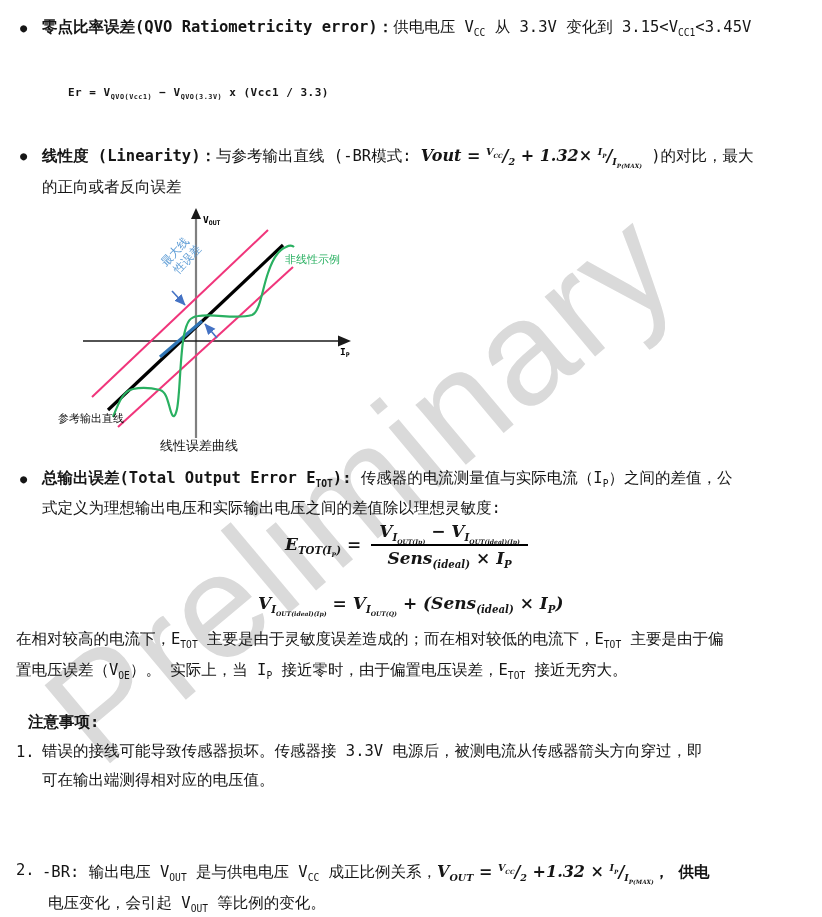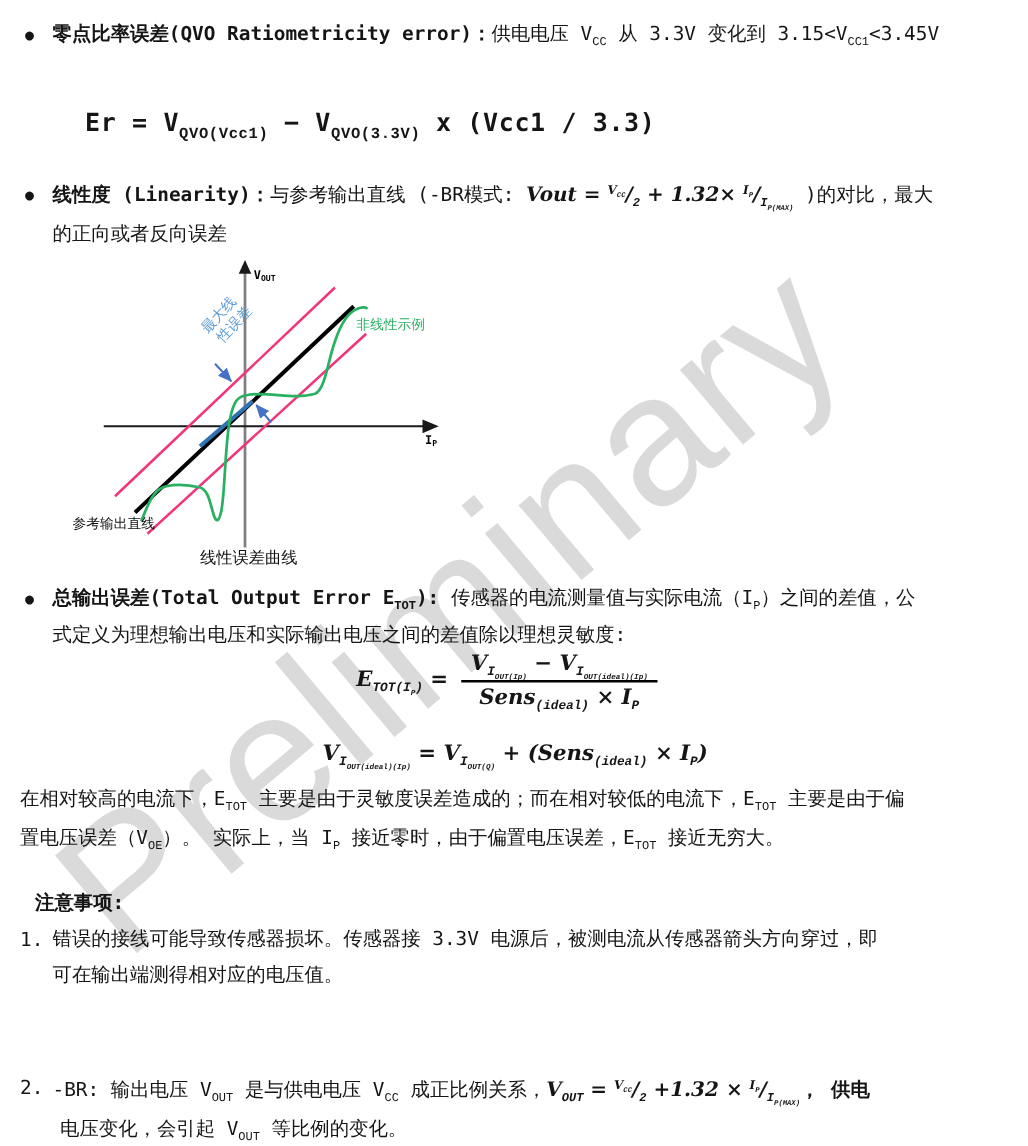--- a/index.html
+++ b/index.html
@@ -14,24 +14,24 @@
     line-height:150px; text-align:center;
     font-family:"Liberation Sans",sans-serif;
     font-size:148px; letter-spacing:2px; color:#dadada;
     transform:rotate(-40deg); z-index:0; user-select:none; white-space:nowrap;
   }
   .content{position:absolute; inset:0; z-index:1;}
   .abs{position:absolute;}
   .bullet-item{padding-left:26px; line-height:29px;}
   .dot{position:absolute; left:4px; top:1px; font-size:12px;}
   b,.bold{font-weight:bold;}
-  sub{font-size:62%; line-height:0;font-family:Liberation Mono, monospace;}
+  sub{font-size:62%; line-height:0;}
   sup{font-size:62%; line-height:0;}
   .mono-formula{
-    font-weight:bold; font-size:20px; letter-spacing:0.5px;
+    font-weight:bold; font-size:11px; letter-spacing:0.5px;
     font-family:"DejaVu Sans Mono",monospace;
   }
   .math{
     font-family:"DejaVu Serif",serif; font-style:italic; font-weight:bold;
     font-size:16px;
   }
   .math sub,.math sup{font-size:60%;}
   .etot-row{display:flex; align-items:center; gap:10px;}
   .fraction{display:inline-flex; flex-direction:column; text-align:center;}
   .fraction .num{border-bottom:2px solid #000; padding:0 8px 2px 8px;}

